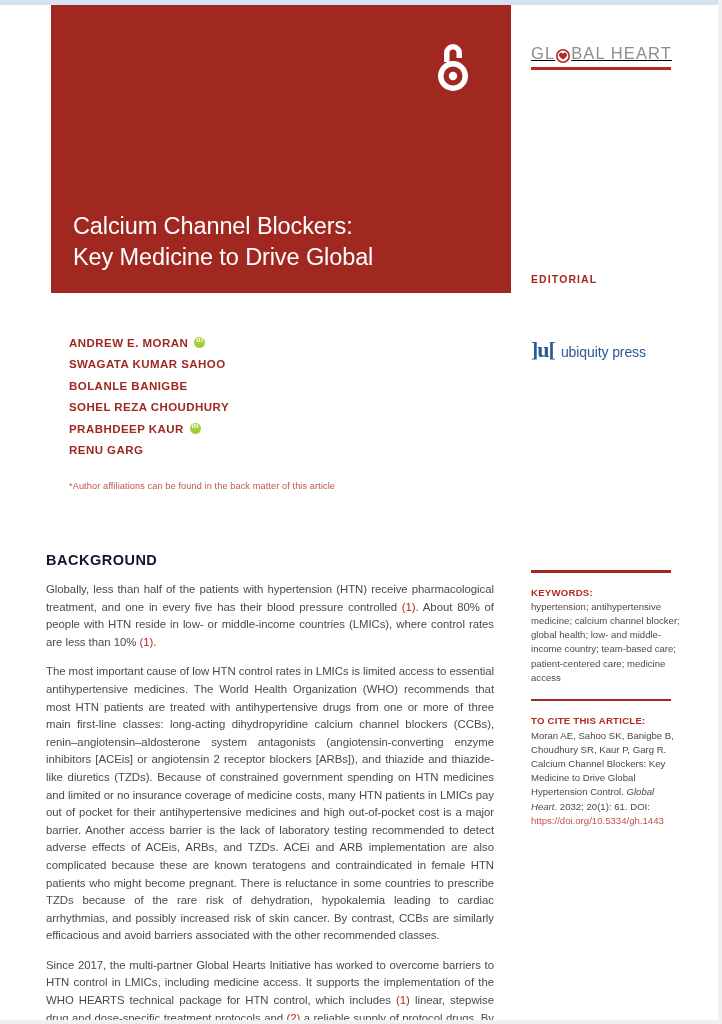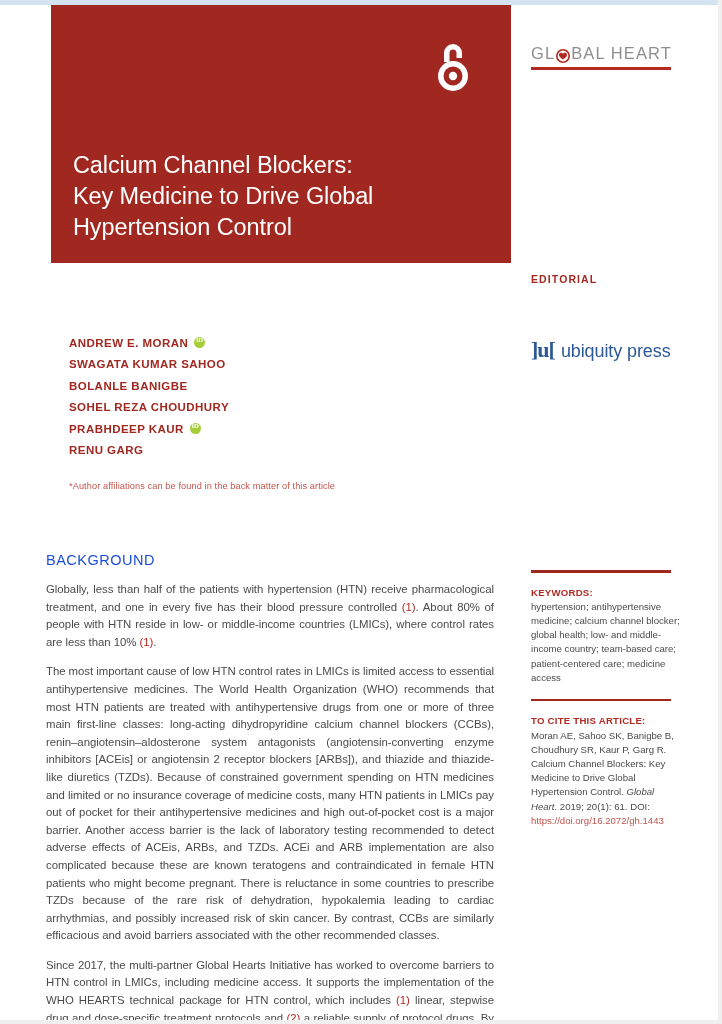--- a/index.html
+++ b/index.html
@@ -30,21 +30,21 @@
     height: 5px;
     background: #d3e3f2;
   }
 
   
   #hero {
     position: absolute;
     top: 5px;
     left: 51px;
     width: 460px;
-    height: 258px;
+    height: 288px;
     background: #a02820;
   }
   #oa-icon {
     position: absolute;
     top: 35px;
     right: 36px;
     width: 44px;
     height: 52px;
   }
   #hero-title {
@@ -59,20 +59,21 @@
     letter-spacing: -0.1px;
   }
   #hero-title .tl { display: block; white-space: nowrap; }
 
   
   #journal-logo {
     position: absolute;
     top: 44px;
     left: 531px;
     width: 146px;
+    text-decoration: underline;
   }
   #journal-wordmark {
     display: flex;
     align-items: center;
     font-size: 16.5px;
     letter-spacing: 1.1px;
     color: #8d8d8d;
     font-weight: 400;
     white-space: nowrap;
   }
@@ -156,36 +157,36 @@
     color: #2d5896;
     white-space: nowrap;
   }
   #publisher .brackets {
     font-size: 22px;
     font-weight: bold;
     font-family: "Liberation Serif", serif;
     letter-spacing: -1px;
   }
   #publisher .pname {
-    font-size: 18px;
+    font-size: 14px;
     margin-left: 6px;
     letter-spacing: -0.1px;
   }
 
   
   #body-col {
     position: absolute;
     top: 552px;
     left: 46px;
     width: 464px;
   }
   #section-title {
-    color: #1d4ed8;
+    color: #0f172a;
     font-size: 14.5px;
-    font-weight: normal;
+    font-weight: bold;
     letter-spacing: 0.5px;
     margin-bottom: 13px;
   }
   #body-col p {
     margin: 0 16px 12px 0;
     font-size: 11.4px;
     line-height: 17.6px;
     color: #4a4a4a;
     text-align: justify;
     letter-spacing: -0.05px;
@@ -237,21 +238,20 @@
         <path d="M13 22 L13 13 a9 9 0 0 1 18 0 L31 18 L25.5 18 L25.5 13 a3.5 3.5 0 0 0 -7 0 L18.5 22 Z" fill="#ffffff"></path>
         <circle cx="22" cy="36" r="15" fill="#ffffff"></circle>
         <circle cx="22" cy="36" r="9.5" fill="#a02820"></circle>
         <circle cx="22" cy="36" r="4.2" fill="#ffffff"></circle>
       </svg>
     </div>
 
     <div id="hero-title">
       <span class="tl">Calcium Channel Blockers:</span>
       <span class="tl">Key Medicine to Drive Global</span>
-      <span class="tl">Hypertension Control</span>
     </div>
   </div>
 
   <div id="journal-logo">
     <div id="journal-wordmark">
       <span>GL</span>
       <span class="heart-o">
         <svg viewBox="0 0 14 14" width="14" height="14" aria-hidden="true">
           <circle cx="7" cy="7" r="6.2" fill="none" stroke="#b22a22" stroke-width="1.6"></circle>
           <path d="M7 10.6 C4.2 8.6 3 7.4 3 6 a2 2 0 0 1 4 -0.7 a2 2 0 0 1 4 0.7 c0 1.4 -1.2 2.6 -4 4.6 Z" fill="#b22a22"></path>
@@ -308,19 +308,19 @@
     <div class="sb-block">
       <div class="sb-head">KEYWORDS:</div>
       <div>hypertension; antihypertensive medicine; calcium channel blocker; global health; low- and middle-income country; team-based care; patient-centered care; medicine access</div>
     </div>
 
     <div class="sb-rule"></div>
 
     <div class="sb-block">
       <div class="sb-head">TO CITE THIS ARTICLE:</div>
       <div>
-        <span>Moran AE, Sahoo SK, Banigbe B, Choudhury SR, Kaur P, Garg R. Calcium Channel Blockers: Key Medicine to Drive Global Hypertension Control. </span><span class="it">Global Heart</span><span>. 2019; 20(1): 61. DOI: </span><span class="sb-link">https://doi.org/16.2072/gh.1443</span>
+        <span>Moran AE, Sahoo SK, Banigbe B, Choudhury SR, Kaur P, Garg R. Calcium Channel Blockers: Key Medicine to Drive Global Hypertension Control. </span><span class="it">Global Heart</span><span>. 2032; 20(1): 61. DOI: </span><span class="sb-link">https://doi.org/10.5334/gh.1443</span>
       </div>
     </div>
 
   </div>
 
 </div>
 
 </body></html>

